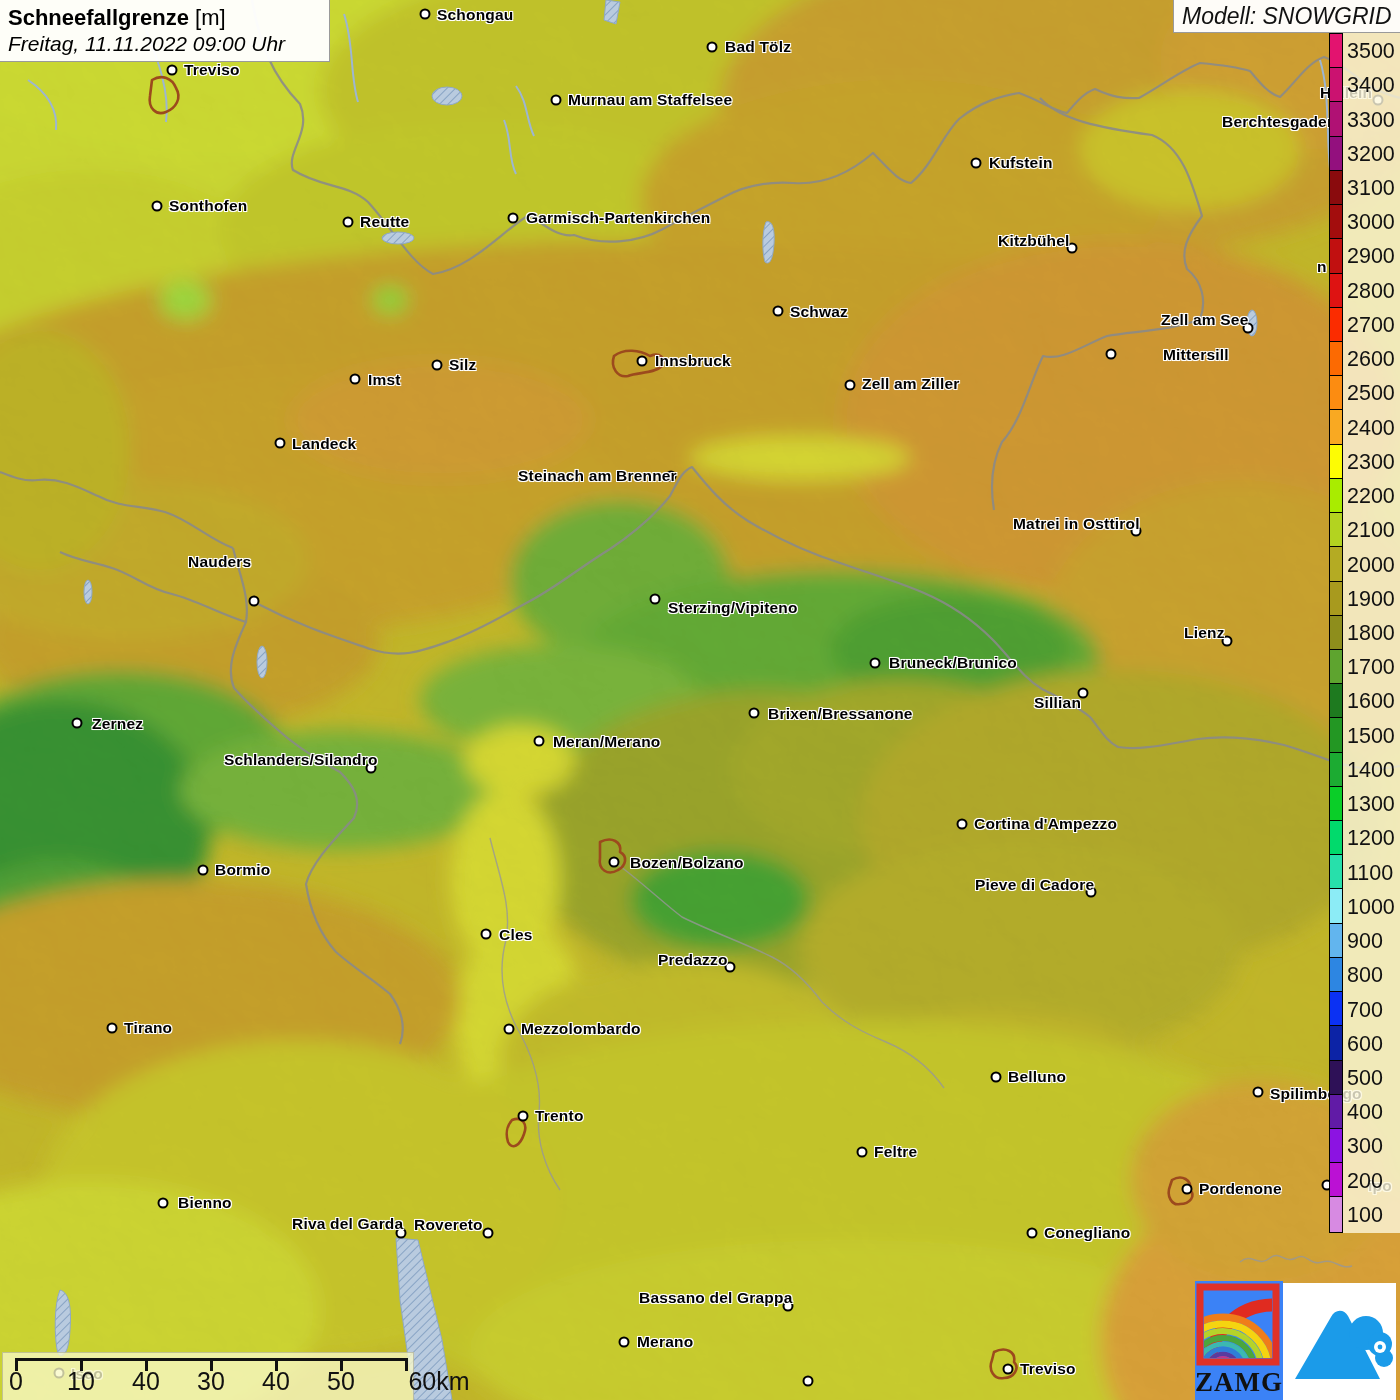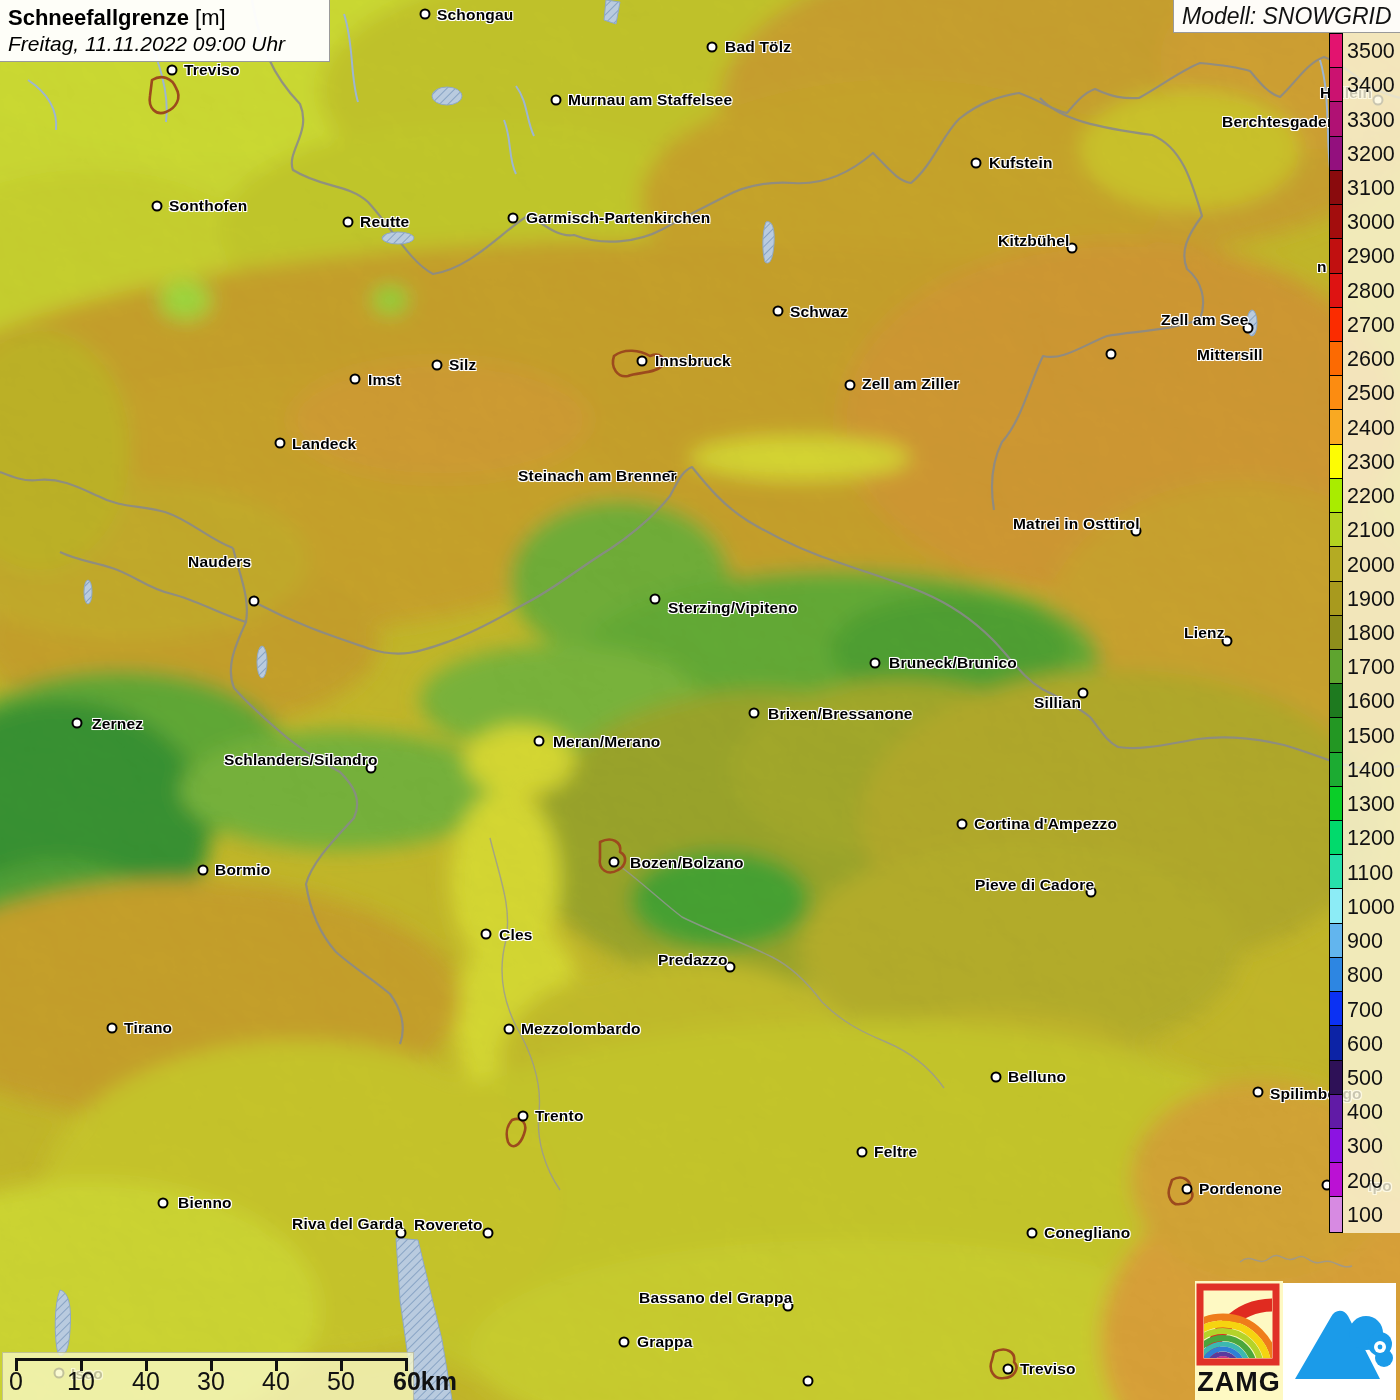--- a/index.html
+++ b/index.html
@@ -28,21 +28,21 @@
   #titlebox{position:absolute;left:0;top:0;width:330px;height:62px;z-index:40;
             background:rgba(255,255,255,0.97);border-right:1px solid #9a9a9a;border-bottom:1px solid #9a9a9a;
             box-sizing:border-box;padding:5px 8px;}
   #title-line1{font-size:22px;color:#000;white-space:nowrap;}
   #title-line1 b{font-weight:bold;}
   #title-line2{font-size:21px;font-style:italic;color:#000;white-space:nowrap;margin-top:1px;}
   #modelbox{position:absolute;left:1173px;top:0;width:227px;height:33px;z-index:40;
             background:rgba(255,255,255,0.97);border-left:1px solid #9a9a9a;border-bottom:1px solid #9a9a9a;
             box-sizing:border-box;}
   #model-label{font-size:23px;font-style:italic;color:#111;white-space:nowrap;padding:3px 0 0 8px;}
-  #zamg-box{position:absolute;left:1195px;top:1281px;width:88px;height:119px;z-index:40;background:#fef9c3;}
+  #zamg-box{position:absolute;left:1195px;top:1281px;width:88px;height:119px;z-index:40;background:#3b82f6;font-family:Liberation Serif, serif;}
   #zamg-text{position:absolute;left:0;right:0;bottom:2px;text-align:center;font-size:27px;
              font-weight:bold;color:#111;letter-spacing:1px;}
   #blue-box{position:absolute;left:1283px;top:1283px;width:113px;height:117px;z-index:40;background:#fff;}
 </style>
 </head>
 <body>
 
 <div id="stage">
 
   <svg id="map-svg" width="1400" height="1400" viewBox="0 0 1400 1400">
@@ -178,21 +178,21 @@
       <div class="city-label" style="left: 360px; top: 222px;">Reutte</div>
       <div class="city-dot" style="left: 513px; top: 218px;"></div>
       <div class="city-label" style="left: 526px; top: 218px;">Garmisch-Partenkirchen</div>
       <div class="city-dot" style="left: 1072px; top: 248px;"></div>
       <div class="city-label" style="left: 998px; top: 241px;">Kitzbühel</div>
       <div class="city-dot" style="left: 778px; top: 311px;"></div>
       <div class="city-label" style="left: 790px; top: 312px;">Schwaz</div>
       <div class="city-dot" style="left: 1248px; top: 328px;"></div>
       <div class="city-label" style="left: 1161px; top: 320px;">Zell am See</div>
       <div class="city-dot" style="left: 1111px; top: 354px;"></div>
-      <div class="city-label" style="left: 1157px; top: 355px; padding-left: 40px;">Mittersill</div>
+      <div class="city-label" style="left: 1123px; top: 355px; padding-left: 40px;">Mittersill</div>
       <div class="city-dot" style="left: 437px; top: 365px;"></div>
       <div class="city-label" style="left: 449px; top: 365px;">Silz</div>
       <div class="city-dot" style="left: 355px; top: 379px;"></div>
       <div class="city-label" style="left: 368px; top: 380px;">Imst</div>
       <div class="city-dot" style="left: 642px; top: 361px;"></div>
       <div class="city-label" style="left: 655px; top: 361px;">Innsbruck</div>
       <div class="city-dot" style="left: 850px; top: 385px;"></div>
       <div class="city-label" style="left: 862px; top: 384px;">Zell am Ziller</div>
       <div class="city-dot" style="left: 280px; top: 443px;"></div>
       <div class="city-label" style="left: 292px; top: 444px;">Landeck</div>
@@ -248,21 +248,21 @@
       <div class="city-label" style="left: 1199px; top: 1189px;">Pordenone</div>
       <div class="city-dot" style="left: 401px; top: 1233px;"></div>
       <div class="city-label" style="left: 292px; top: 1224px;">Riva del Garda</div>
       <div class="city-dot" style="left: 488px; top: 1233px;"></div>
       <div class="city-label" style="left: 414px; top: 1225px;">Rovereto</div>
       <div class="city-dot" style="left: 1032px; top: 1233px;"></div>
       <div class="city-label" style="left: 1044px; top: 1233px;">Conegliano</div>
       <div class="city-dot" style="left: 788px; top: 1306px;"></div>
       <div class="city-label" style="left: 639px; top: 1298px;">Bassano del Grappa</div>
       <div class="city-dot" style="left: 624px; top: 1342px;"></div>
-      <div class="city-label" style="left: 637px; top: 1342px;">Grappa</div>
+      <div class="city-label" style="left: 637px; top: 1342px;">Merano</div>
       <div class="city-dot" style="left: 808px; top: 1381px;"></div>
       <div class="city-label" style="left: 821px; top: 1381px; margin-top: 48px;">Cittadella</div>
       <div class="city-dot" style="left: 1008px; top: 1369px;"></div>
       <div class="city-label" style="left: 1020px; top: 1369px;">Treviso</div>
       <div class="city-dot" style="left: 1378px; top: 100px;"></div>
       <div class="city-label" style="left: 1320px; top: 93px;">Hallein</div>
       <div class="city-dot" style="left: 1327px; top: 1185px;"></div>
       <div class="city-label" style="left: 1368px; top: 1186px;">ipo</div>
       <div class="city-label" style="left: 1317px; top: 267px;">n</div>
       <div class="city-dot" style="left: 59px; top: 1373px;"></div>
@@ -362,21 +362,21 @@
       <div class="sb-num" style="left: 78px;">10</div>
       <div class="sb-tick" style="left: 142px;"></div>
       <div class="sb-num" style="left: 143px;">40</div>
       <div class="sb-tick" style="left: 207px;"></div>
       <div class="sb-num" style="left: 208px;">30</div>
       <div class="sb-tick" style="left: 272px;"></div>
       <div class="sb-num" style="left: 273px;">40</div>
       <div class="sb-tick" style="left: 337px;"></div>
       <div class="sb-num" style="left: 338px;">50</div>
       <div class="sb-tick" style="left: 402px;"></div>
-      <div class="sb-num" style="left: 422px; font-weight: bold;">60km</div>
+      <div class="sb-num" style="left: 436px;">60km</div>
     </div>
 
   <div id="zamg-box">
     <svg width="88" height="119" viewBox="0 0 88 119">
       <defs>
           <clipPath id="zclip">
             <rect x="9" y="10" width="68" height="67"></rect>
           </clipPath>
         </defs>
       <rect x="5" y="6" width="76" height="75" fill="none" stroke="#e03127" stroke-width="7"></rect>

